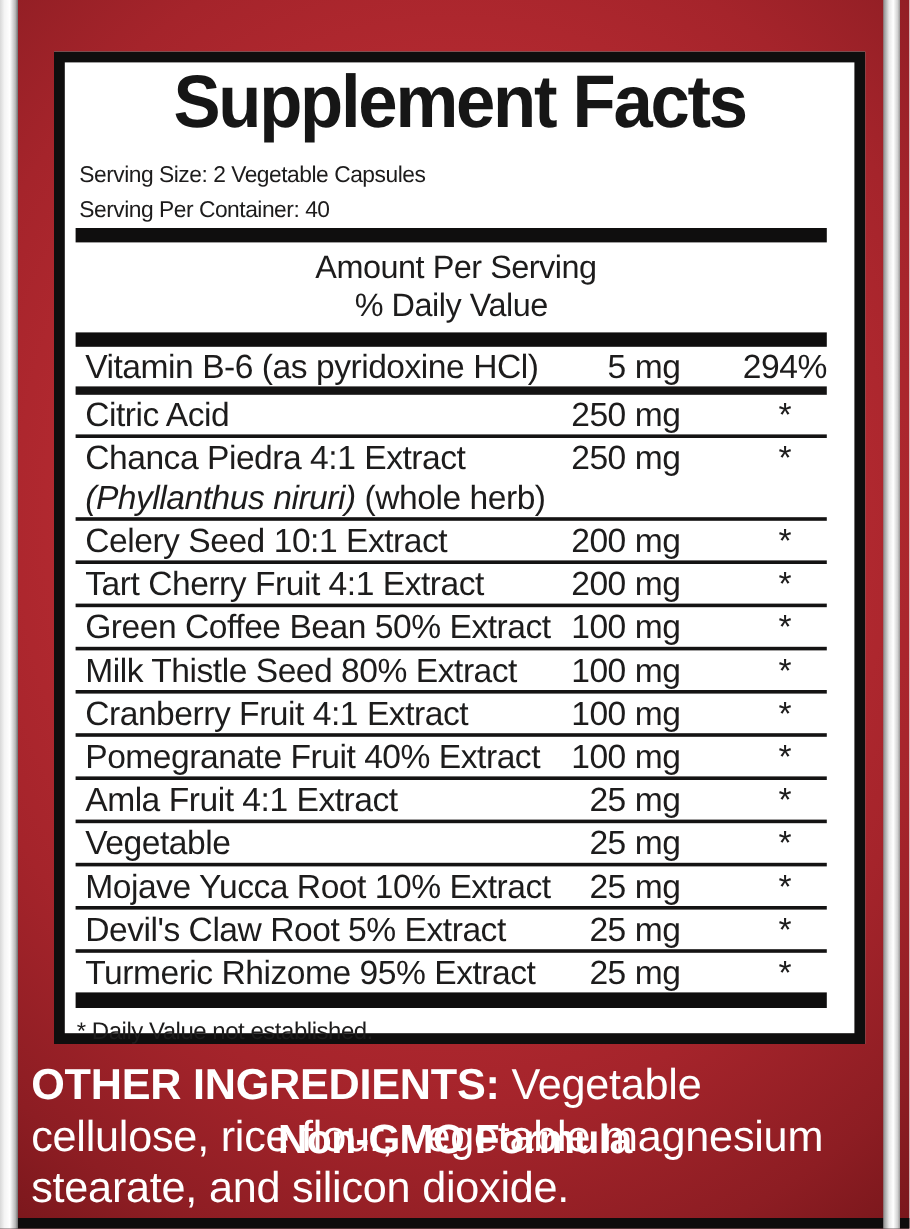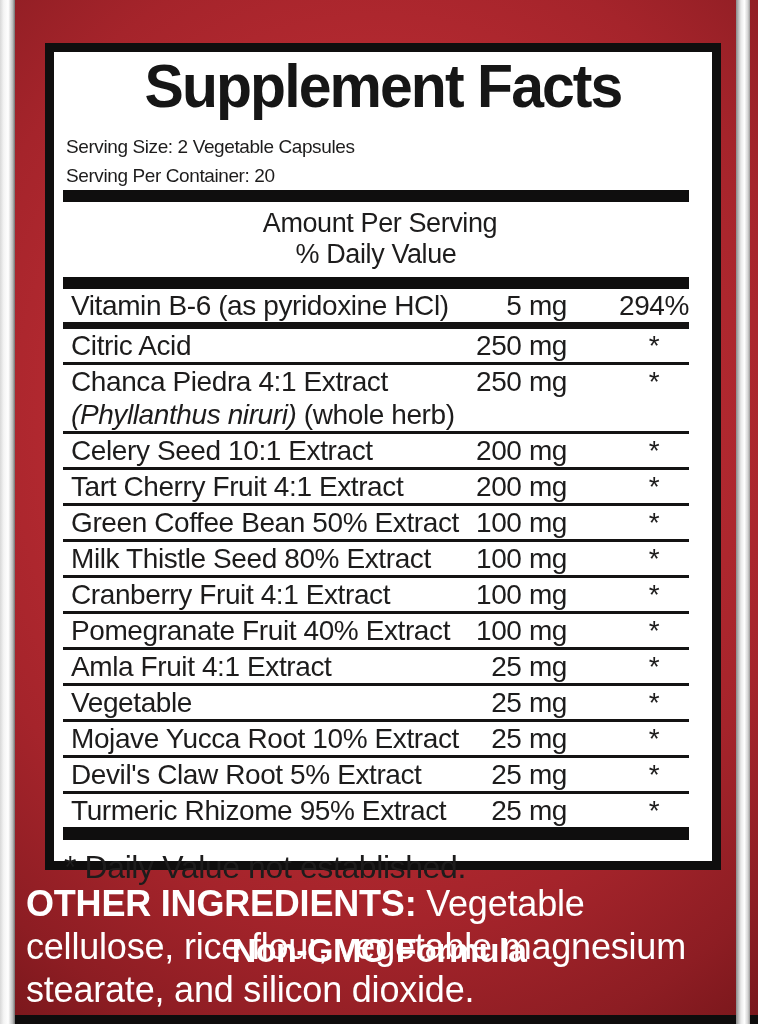--- a/index.html
+++ b/index.html
@@ -43,21 +43,21 @@
   .hdr-left{padding-left:8px;}
   .ing-row{display:flex;align-items:flex-start;border-bottom:3px solid #141313;
     font-size:28px;line-height:33px;letter-spacing:-.4px;}
   .ing-row.heavy{border-bottom-width:7px;}
   .ing-row.last{border-bottom:none;}
   .row-name{flex:1 1 0;min-width:0;white-space:nowrap;padding-left:8px;}
   .row-sub{white-space:nowrap;}
   .row-sub .it{font-style:italic;}
   .row-amount{width:152px;flex:0 0 auto;text-align:right;padding-right:52px;white-space:nowrap;}
   .row-dv{width:70px;flex:0 0 auto;text-align:center;white-space:nowrap;}
-  .footnote{padding:9px 0 0 10px;font-size:32px;letter-spacing:-.4px;}
+  .footnote{padding:9px 0 0 10px;font-size:20px;letter-spacing:-.4px;}
   .other-ing{
     position:absolute;left:26px;top:882px;width:706px;color:#ffffff;
     font-size:36px;line-height:43px;letter-spacing:-.2px;
   }
   .other-ing b{font-weight:bold;}
   .non-gmo{
     position:absolute;left:0;top:931px;width:758px;text-align:center;color:#ffffff;
     font-weight:bold;font-size:34px;letter-spacing:-.5px;
   }
 </style>
@@ -68,21 +68,21 @@
 
   <div class="bottom-black-bar"></div>
   <div class="foil-strip foil-left"></div>
   <div class="foil-strip foil-right"></div>
 
   <div class="facts-panel">
     <div class="facts-title">Supplement Facts</div>
 
     <div class="serving-block">
       <div>Serving Size: 2 Vegetable Capsules</div>
-      <div>Serving Per Container: 20</div>
+      <div>Serving Per Container: 40</div>
     </div>
 
     <div class="table-area">
       <div class="thick-bar"></div>
 
       <div class="hdr-row">
         <span class="hdr-left">Amount Per Serving</span>
         <span class="hdr-right">% Daily Value</span>
       </div>
 

